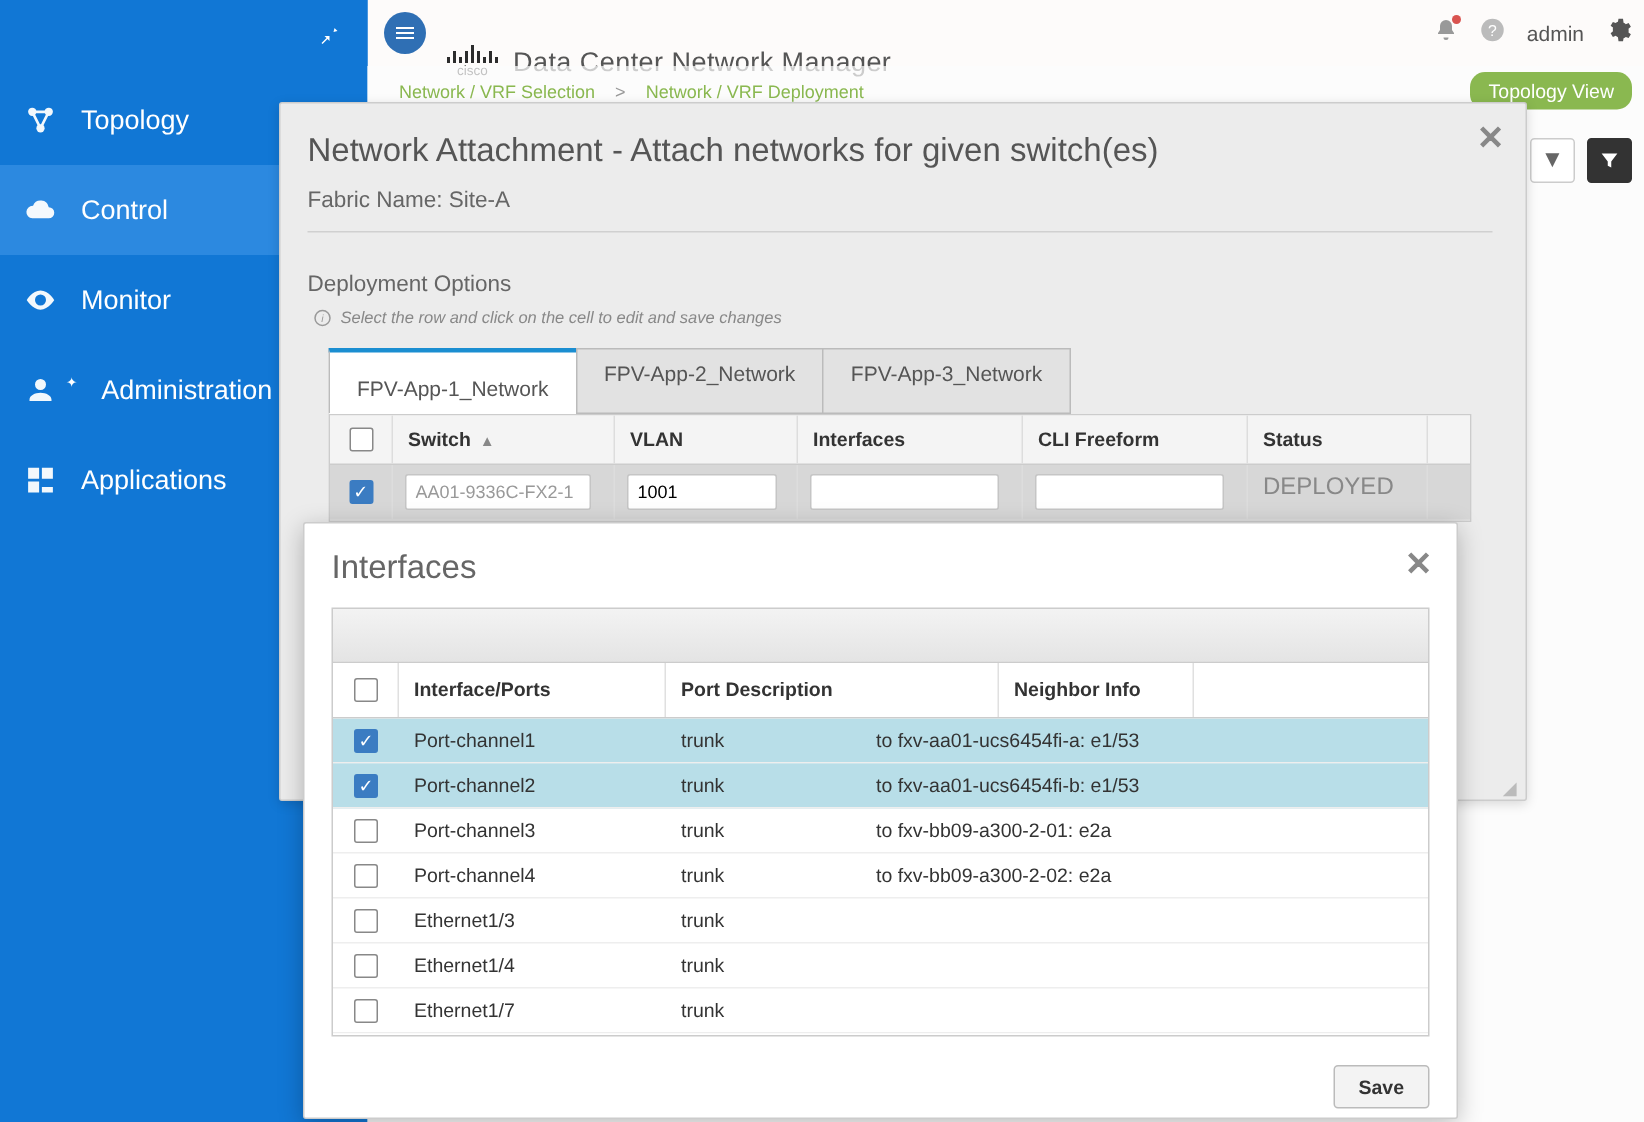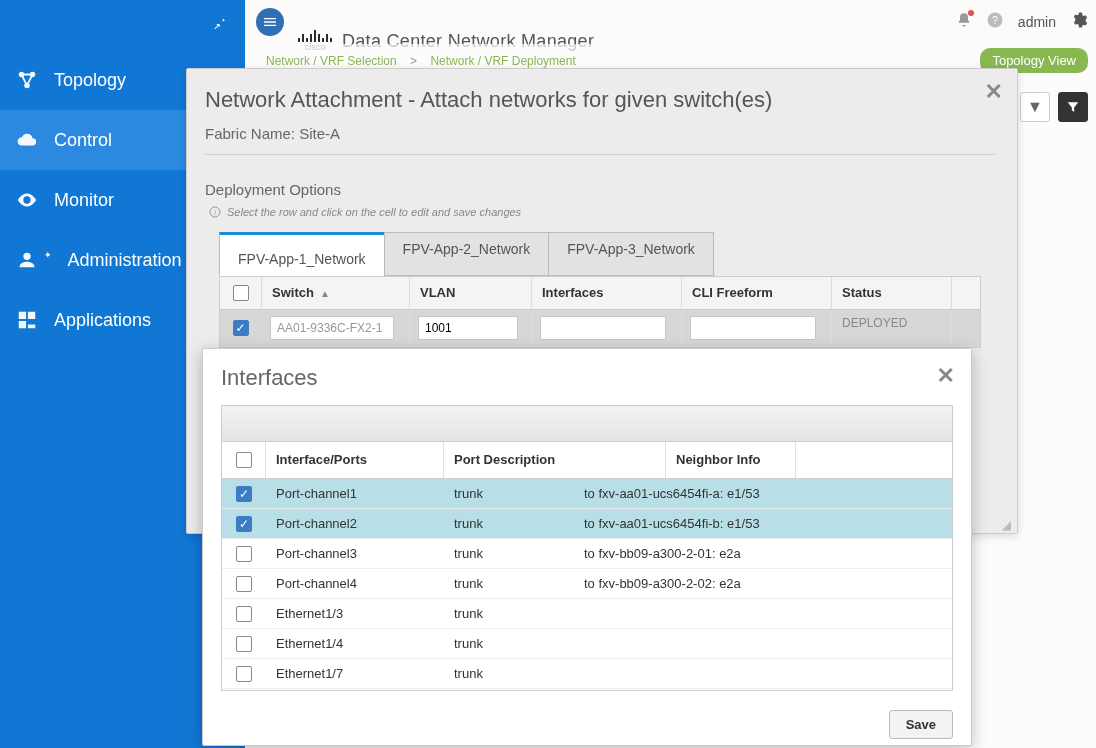--- a/index.html
+++ b/index.html
@@ -55,21 +55,21 @@
   .acell { padding:6px 8px; border-right:1px solid #ddd; }
   .arow { display:flex; border-bottom:1px solid #ddd; background:#d7d7d7; }
   .attach-wchk { width:42px; display:flex; align-items:center; justify-content:center; }
   .attach-wswitch { width:148px; }
   .attach-wvlan { width:122px; }
   .attach-wif { width:150px; }
   .attach-wcli { width:150px; }
   .attach-wstatus { width:120px; }
   .tbl-input { width:95%; border:1px solid #c5c5c5; border-radius:2px; padding:4px 6px; font-size:12px; background:#fff; }
   .tbl-input.readonly { color:#999; }
-  .tbl-status { color:#888; font-size:12px; padding-left:10px; }
+  .tbl-status { color:#888; font-size:16px; padding-left:10px; }
   .chk { width:16px; height:16px; border:1px solid #888; border-radius:2px; background:#fff; display:inline-flex; align-items:center; justify-content:center; cursor:pointer; }
   .chk.checked { background:#3b7cc2; border-color:#3b7cc2; }
   .chk.checked::after { content:"✓"; color:#fff; font-size:12px; line-height:1; }
   
   .modal2 { position:absolute; top:348px; left:202px; width:770px; height:398px; background:#fff; border:1px solid #ccc; border-radius:2px; box-shadow:0 4px 16px rgba(0,0,0,0.25); }
   .modal2-title { font-size:22px; color:#666; padding:16px 0 14px 18px; }
   .modal2-close { position:absolute; top:14px; right:16px; font-size:22px; color:#888; cursor:pointer; font-weight:bold; }
   .if-table-wrap { margin:0 18px; border:1px solid #ccc; height:286px; position:relative; }
   .if-topband { height:36px; background:linear-gradient(#f3f3f3, #e4e4e4); border-bottom:1px solid #ccc; }
   .if-head { display:flex; background:#fff; border-bottom:1px solid #ccc; font-size:13px; font-weight:bold; color:#333; }

